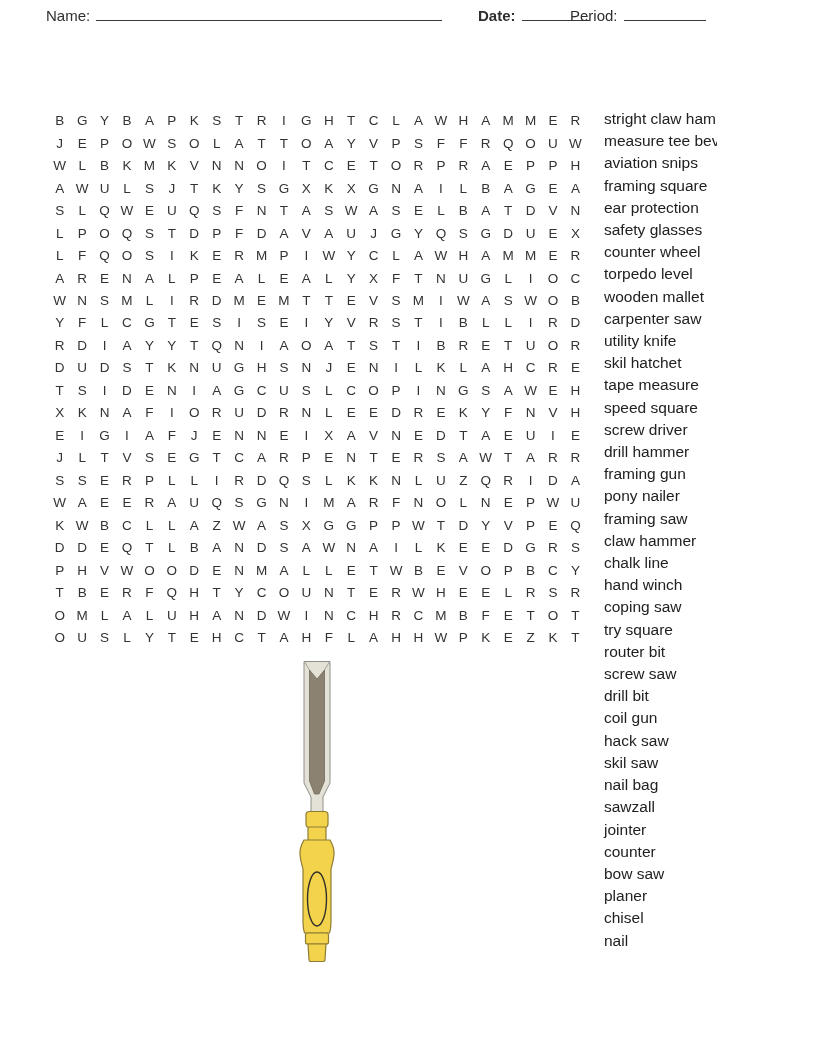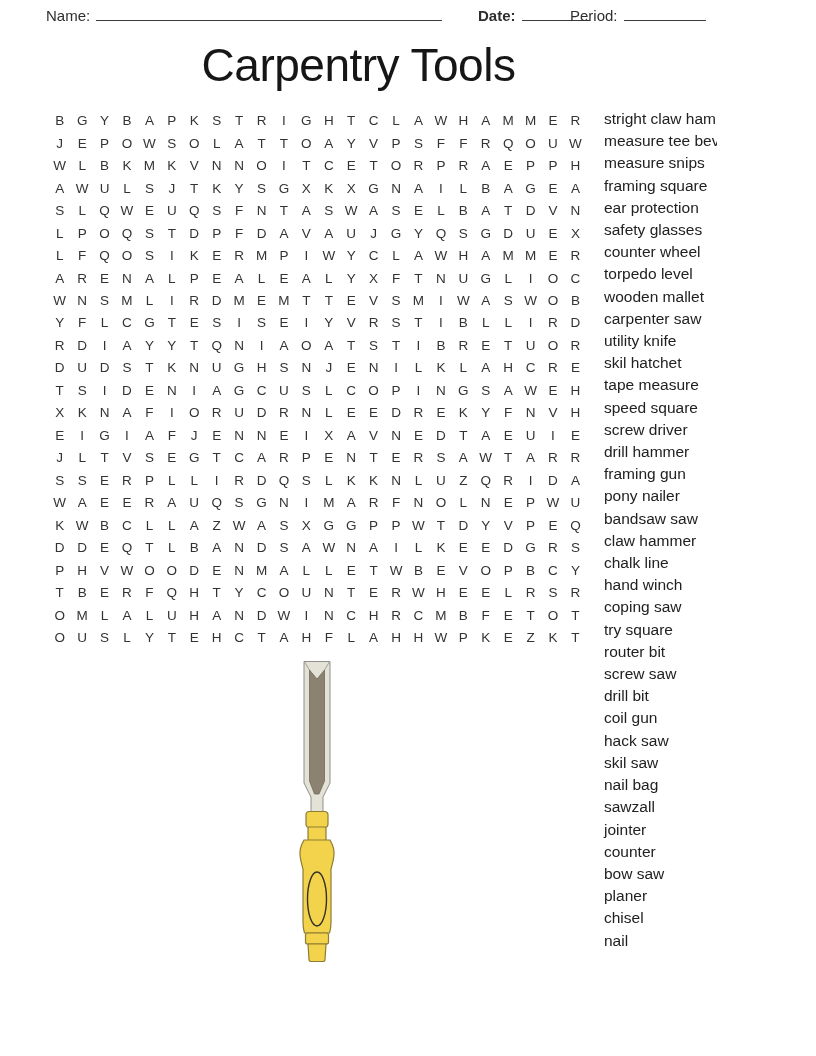--- a/index.html
+++ b/index.html
@@ -88,21 +88,20 @@
   <div class="hdr hdr-name">
     <span>Name:</span><span class="blank blank-name"></span>
   </div>
   <div class="hdr hdr-date">
     <span>Date:</span><span class="blank blank-date"></span>
   </div>
   <div class="hdr hdr-period">
     <span>Period:</span><span class="blank blank-period"></span>
   </div>
 
-  <div class="title">Carpentry Tools</div>
 
   <div class="grid">
       <div class="cell">B</div>
       <div class="cell">G</div>
       <div class="cell">Y</div>
       <div class="cell">B</div>
       <div class="cell">A</div>
       <div class="cell">P</div>
       <div class="cell">K</div>
       <div class="cell">S</div>
@@ -672,37 +671,37 @@
       <div class="cell">K</div>
       <div class="cell">E</div>
       <div class="cell">Z</div>
       <div class="cell">K</div>
       <div class="cell">T</div>
     </div>
 
   <div class="words">
       <div class="word">stright claw hammer</div>
       <div class="word">measure tee bevel</div>
-      <div class="word">measure snips</div>
+      <div class="word">aviation snips</div>
       <div class="word">framing square</div>
       <div class="word">ear protection</div>
       <div class="word">safety glasses</div>
       <div class="word">counter wheel</div>
       <div class="word">torpedo level</div>
       <div class="word">wooden mallet</div>
       <div class="word">carpenter saw</div>
       <div class="word">utility knife</div>
       <div class="word">skil hatchet</div>
       <div class="word">tape measure</div>
       <div class="word">speed square</div>
       <div class="word">screw driver</div>
       <div class="word">drill hammer</div>
       <div class="word">framing gun</div>
       <div class="word">pony nailer</div>
-      <div class="word">bandsaw saw</div>
+      <div class="word">framing saw</div>
       <div class="word">claw hammer</div>
       <div class="word">chalk line</div>
       <div class="word">hand winch</div>
       <div class="word">coping saw</div>
       <div class="word">try square</div>
       <div class="word">router bit</div>
       <div class="word">screw saw</div>
       <div class="word">drill bit</div>
       <div class="word">coil gun</div>
       <div class="word">hack saw</div>

